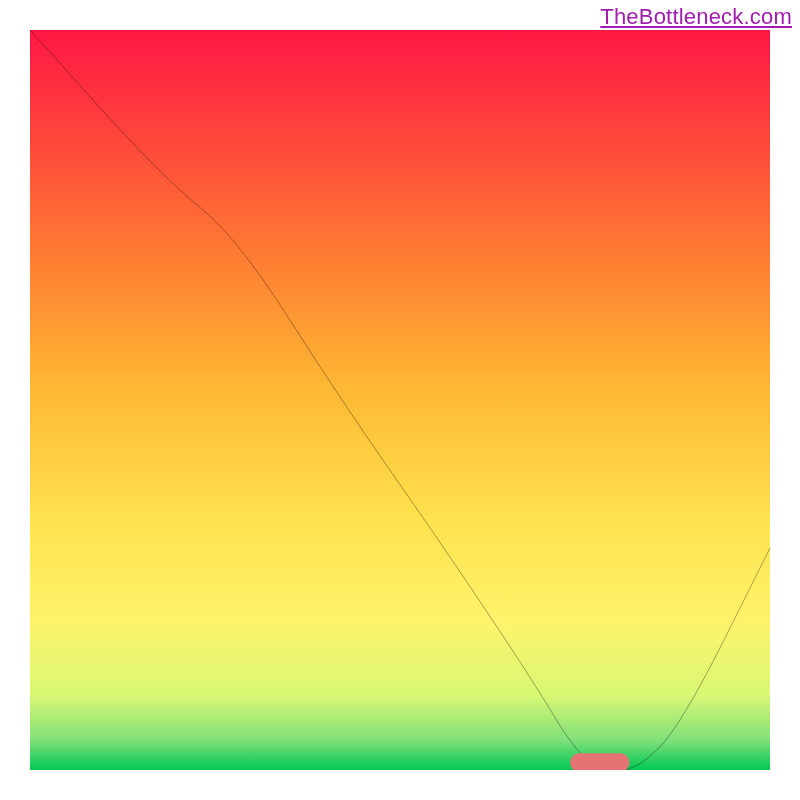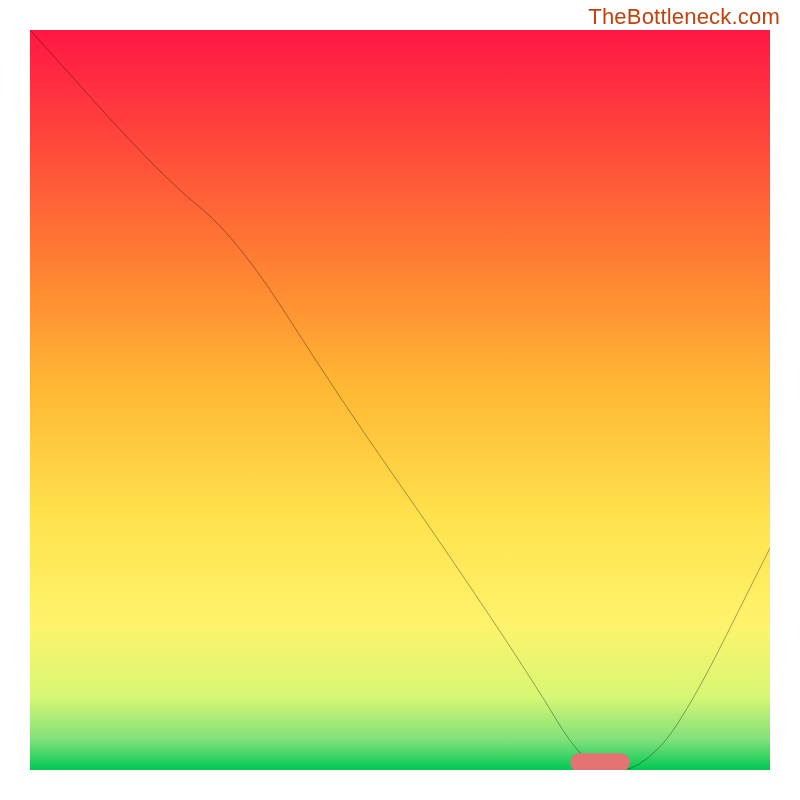--- a/index.html
+++ b/index.html
@@ -12,25 +12,26 @@
     overflow: hidden;
   }
   .canvas {
     position: relative;
     width: 800px;
     height: 800px;
   }
   .watermark {
     position: absolute;
     top: 4px;
-    right: 20px;
-    color: #c2410c;
+    right: 8px;
+    color: #a21caf;
     font-size: 22px;
     font-weight: 500;
     letter-spacing: 0.2px;
+    text-decoration: underline;
   }
   .plot-area {
     position: absolute;
     left: 30px;
     top: 30px;
     width: 740px;
     height: 740px;
   }
   svg.chart {
     width: 740px;

